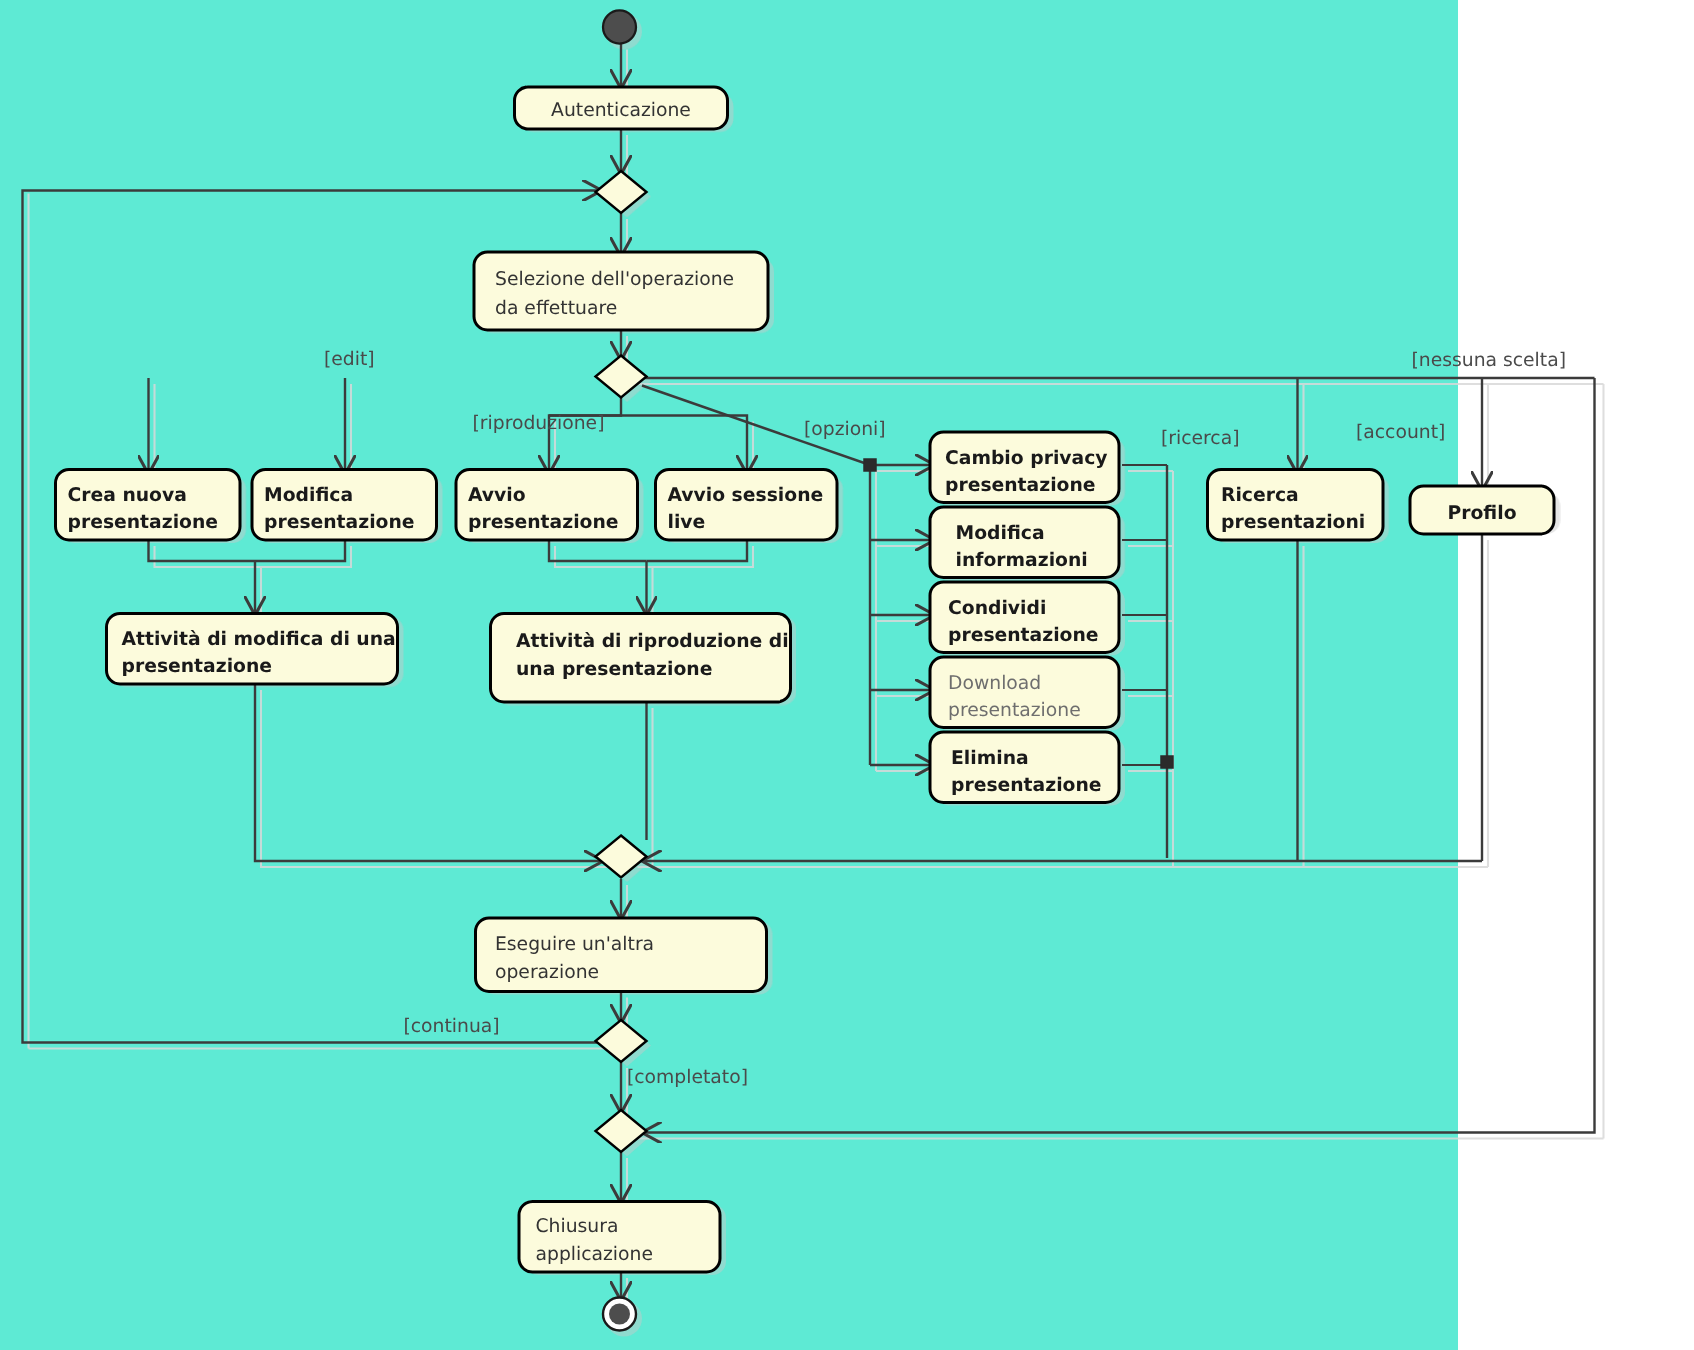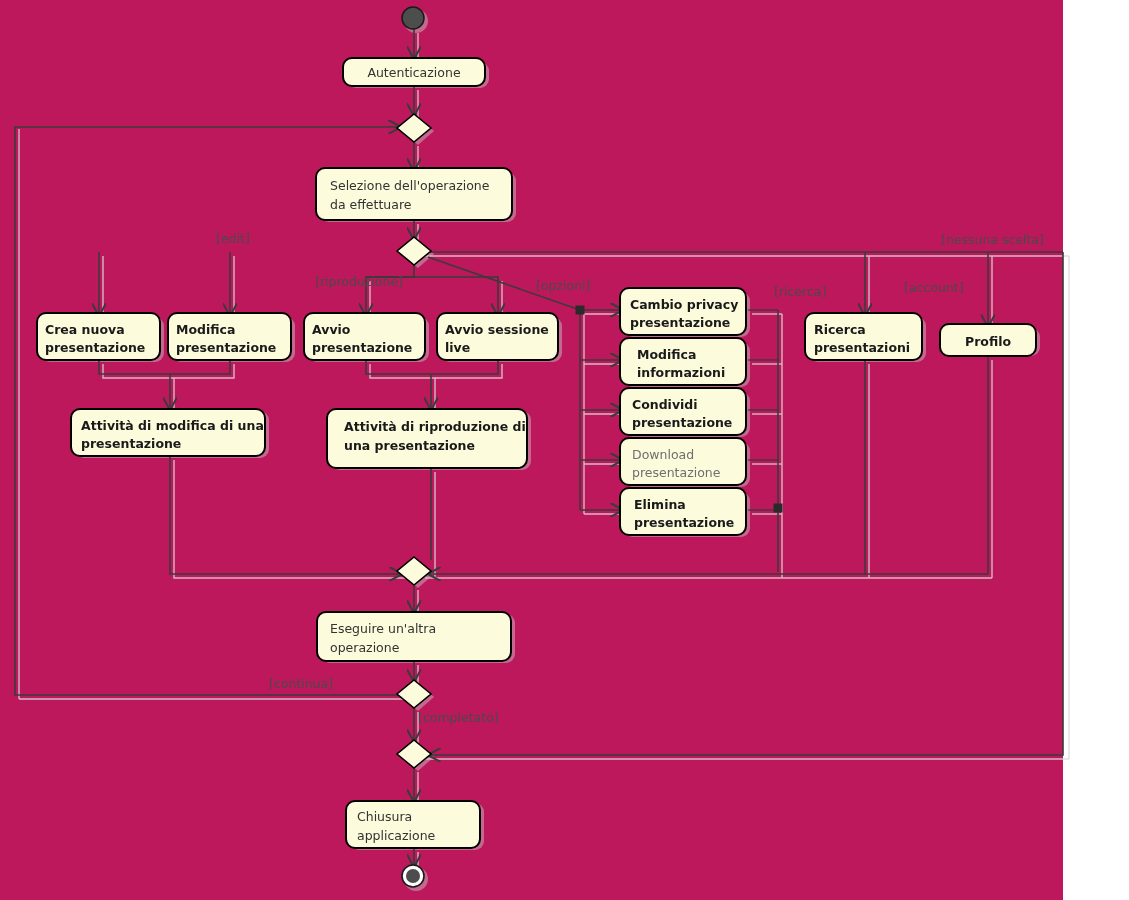--- a/index.html
+++ b/index.html
@@ -8,23 +8,23 @@
     background: #ffffff;
   }
   body {
     width: 1129px;
     height: 900px;
     font-family: "DejaVu Sans", sans-serif;
     overflow: hidden;
   }
   #diagram-root {
     position: relative;
-    width: 1063px;
+    width: 972px;
     height: 900px;
-    background: #be185d;
+    background: #5eead4;
   }
   svg#uml-canvas {
     display: block;
     width: 1129px;
     height: 900px;
   }
   .node-text {
     font-family: "DejaVu Sans", sans-serif;
     font-size: 12.5px;
     fill: #333333;

